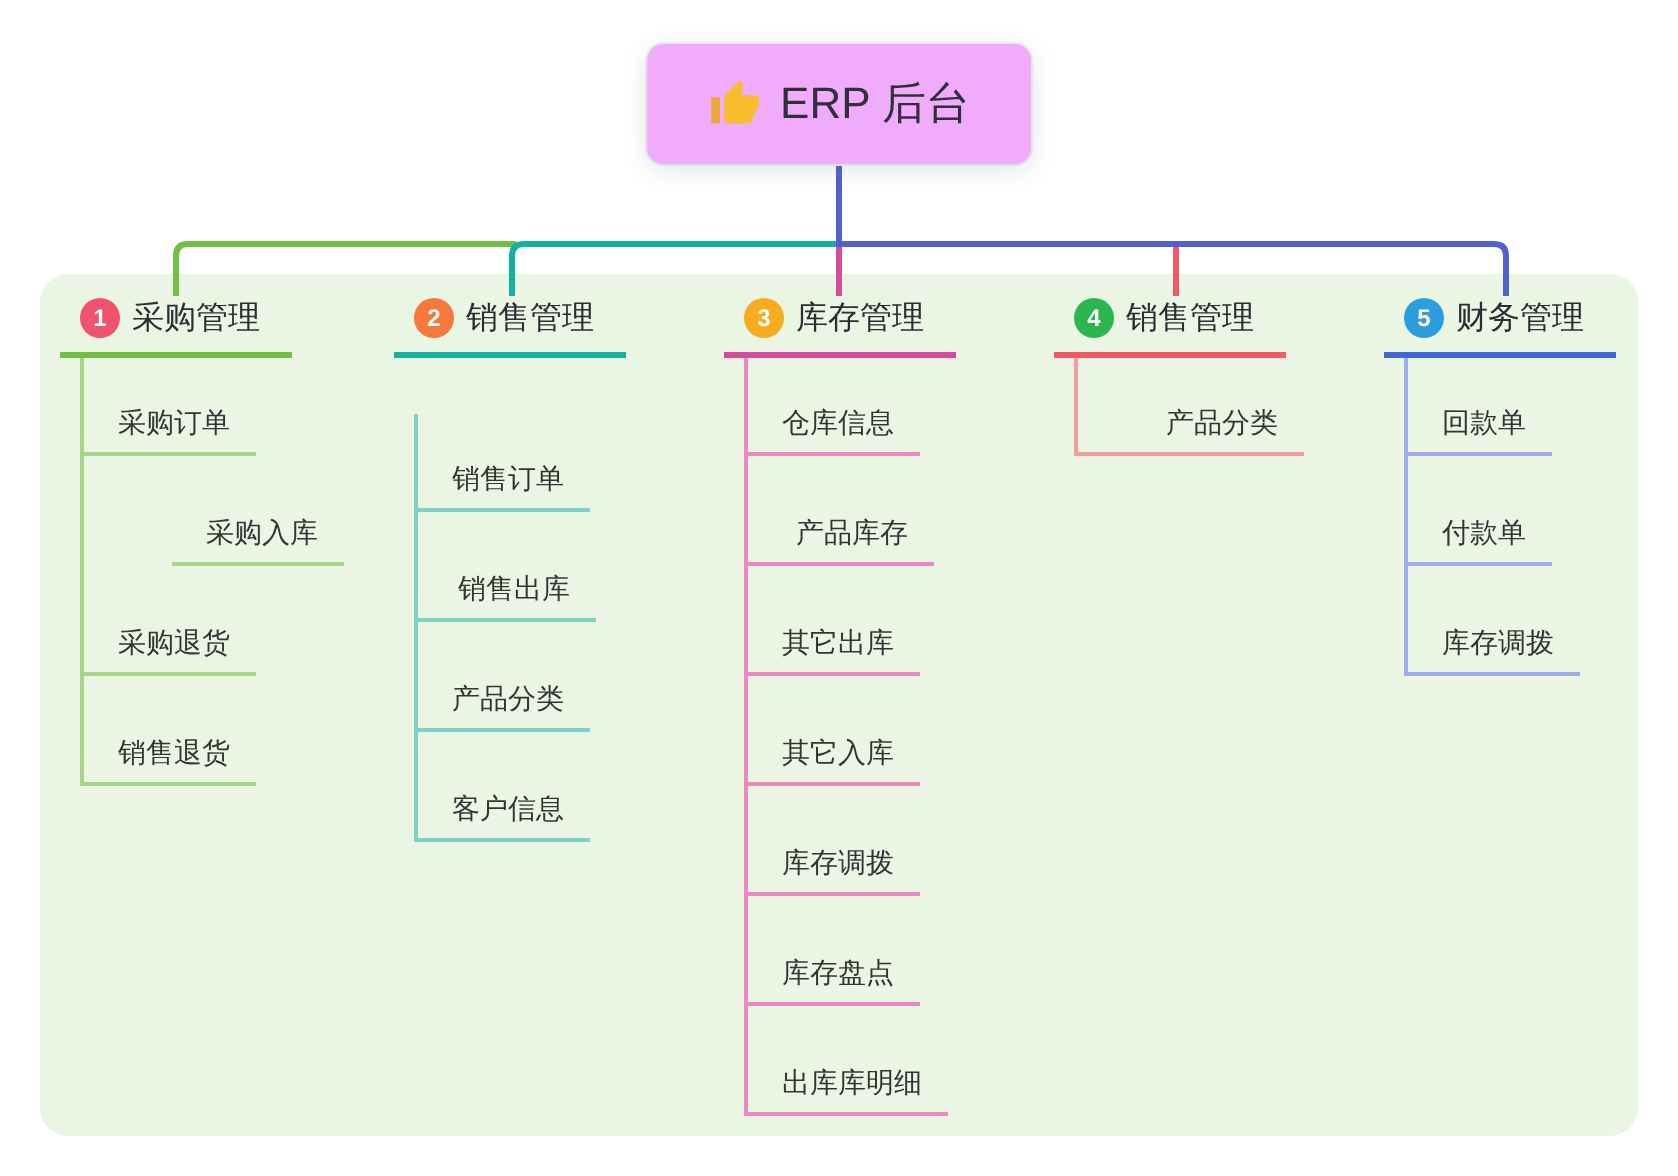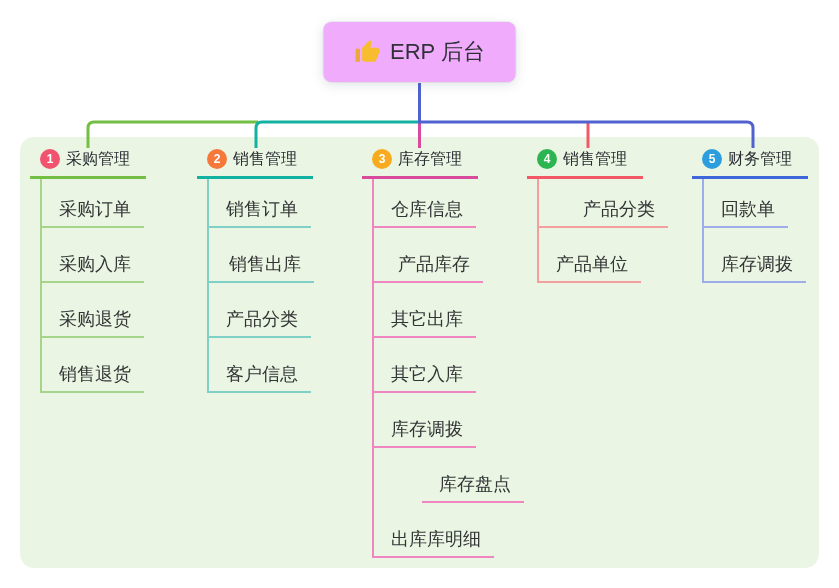--- a/index.html
+++ b/index.html
@@ -34,21 +34,21 @@
   }
   .badge {
     width:20px; height:20px; border-radius:50%; flex:0 0 auto;
     display:flex; align-items:center; justify-content:center;
     color:#fff; font-size:12px; font-weight:700; line-height:1;
   }
   .children { margin-left:10px; border-left:2px solid #ccc; width:fit-content; }
   .child {
     box-sizing:border-box; height:55px; width:fit-content;
     display:flex; align-items:flex-end; padding:0 13px 5px 17px;
-    border-bottom:2px solid #ccc; font-size:18px; color:#333436;
+    border-bottom:2px solid #ccc; font-size:14px; color:#333436;
     white-space:nowrap; cursor:pointer;
   }
   .child:first-child { height:49px; }
 </style>
 </head>
 <body>
 
 <div class="stage">
 
   <svg class="wires" width="839" height="588">
@@ -68,67 +68,67 @@
   </div>
 
   <div class="panel" style="background: rgb(234, 246, 227);">
       <div class="branch" style="left: 10px;">
     <div class="branch-header" style="border-bottom-color: rgb(114, 191, 68);">
       <span class="badge" style="background: rgb(240, 83, 109);">1</span>
       <span>采购管理</span>
     </div>
     <div class="children" style="border-left-color: rgb(165, 212, 138);">
           <div class="child" style="border-bottom-color: rgb(165, 212, 138);">采购订单</div>
-          <div class="child" style="border-bottom-color: rgb(165, 212, 138);">采购入库</div>
+          <div class="child" style="border-bottom-color: rgb(165, 212, 138); margin-left: 44px;">采购入库</div>
           <div class="child" style="border-bottom-color: rgb(165, 212, 138);">采购退货</div>
           <div class="child" style="border-bottom-color: rgb(165, 212, 138);">销售退货</div>
         </div>
   </div>
       <div class="branch" style="left: 177px;">
     <div class="branch-header" style="border-bottom-color: rgb(18, 178, 162);">
       <span class="badge" style="background: rgb(246, 121, 59);">2</span>
       <span>销售管理</span>
     </div>
-    <div class="children" style="border-left-color: rgb(127, 209, 199);">
+    <div class="children" style="border-left-color: rgb(127, 209, 199); margin-top: 28px;">
           <div class="child" style="border-bottom-color: rgb(127, 209, 199);">销售订单</div>
           <div class="child" style="border-bottom-color: rgb(127, 209, 199); padding-left: 20px;">销售出库</div>
           <div class="child" style="border-bottom-color: rgb(127, 209, 199);">产品分类</div>
           <div class="child" style="border-bottom-color: rgb(127, 209, 199);">客户信息</div>
         </div>
   </div>
       <div class="branch" style="left: 342px;">
     <div class="branch-header" style="border-bottom-color: rgb(216, 74, 155);">
       <span class="badge" style="background: rgb(248, 171, 31);">3</span>
       <span>库存管理</span>
     </div>
     <div class="children" style="border-left-color: rgb(239, 134, 193);">
           <div class="child" style="border-bottom-color: rgb(239, 134, 193);">仓库信息</div>
           <div class="child" style="border-bottom-color: rgb(239, 134, 193); padding-left: 24px;">产品库存</div>
           <div class="child" style="border-bottom-color: rgb(239, 134, 193);">其它出库</div>
           <div class="child" style="border-bottom-color: rgb(239, 134, 193);">其它入库</div>
           <div class="child" style="border-bottom-color: rgb(239, 134, 193);">库存调拨</div>
-          <div class="child" style="border-bottom-color: rgb(239, 134, 193); margin-left: 48px;">库存盘点</div>
+          <div class="child" style="border-bottom-color: rgb(239, 134, 193);">库存盘点</div>
           <div class="child" style="border-bottom-color: rgb(239, 134, 193);">出库库明细</div>
         </div>
   </div>
       <div class="branch" style="left: 507px;">
     <div class="branch-header" style="border-bottom-color: rgb(242, 88, 102);">
       <span class="badge" style="background: rgb(44, 181, 81);">4</span>
       <span>销售管理</span>
     </div>
     <div class="children" style="border-left-color: rgb(244, 158, 158);">
           <div class="child" style="border-bottom-color: rgb(244, 158, 158); padding-left: 44px;">产品分类</div>
-          <div class="child" style="border-bottom-color: rgb(244, 158, 158);">产品单位</div>
         </div>
   </div>
       <div class="branch" style="left: 672px;">
     <div class="branch-header" style="border-bottom-color: rgb(63, 102, 218);">
       <span class="badge" style="background: rgb(44, 158, 222);">5</span>
       <span>财务管理</span>
     </div>
     <div class="children" style="border-left-color: rgb(156, 173, 234);">
           <div class="child" style="border-bottom-color: rgb(156, 173, 234);">回款单</div>
+          <div class="child" style="border-bottom-color: rgb(156, 173, 234);">付款单</div>
           <div class="child" style="border-bottom-color: rgb(156, 173, 234);">库存调拨</div>
         </div>
   </div>
     </div>
 
 </div>
 
 </body></html>

